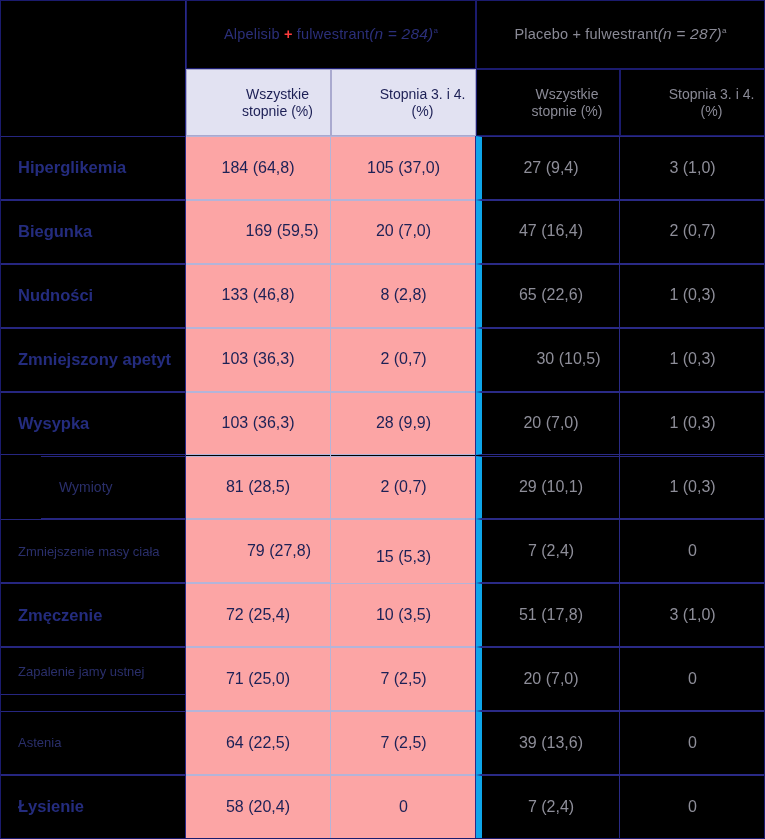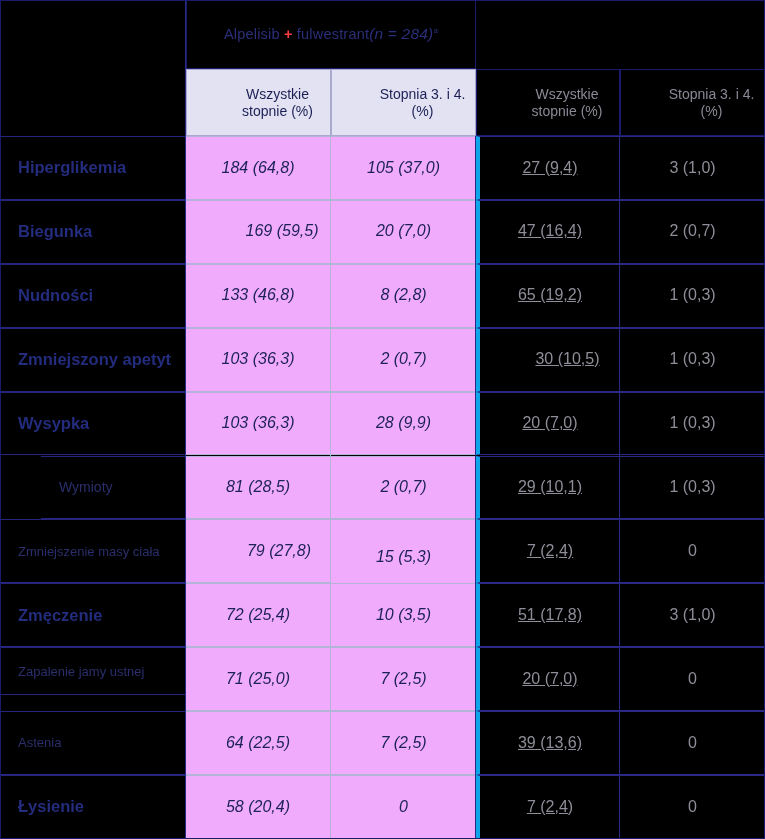--- a/index.html
+++ b/index.html
@@ -97,34 +97,33 @@
   }
   .rowlabel.big   { font-size: 16.5px; font-weight: 700; color: #242c7e; }
   .rowlabel.small { font-size: 13px;   font-weight: 400; color: #2a2f6b; }
   .rowlabel.med   { font-size: 14px;   font-weight: 400; color: #2a2f6b; margin-left: 41px; }
 
   
   .data {
     font-size: 16px;
   }
   .data.lav {
-    background: #f0abfc;
+    background: #fca5a5;
     color: #1c2156;
     border-top: 1px solid #b4b4d8;
     border-bottom: 1px solid #b4b4d8;
-    font-style: italic;
   }
   .data.lav.c1 { border-right: 1px solid #e2e2f2; }
   .data.dark {
     background: #000000;
     color: #8e8e99;
     border-top: 1px solid #2a2a86;
     border-bottom: 1px solid #2a2a86;
   }
-  .data.dark.c3 { border-left: 4px solid #0ea5e9; text-decoration: underline; }
+  .data.dark.c3 { border-left: 6px solid #0ea5e9; }
 
   
   .vsep {
     position: absolute;
     width: 1px;
     background: #2a2a86;
   }
   .vsep.lavline { background: #b4b4d8; }
 
   .outer-border {
@@ -148,20 +147,32 @@
         <span>Alpelisib</span>
         <span class="grp-plus-red">+</span>
         <span>fulwestrant</span>
       </span>
       <span class="grp-n">
         <span class="ital">(n = 284)</span><sup>a</sup>
       </span>
     </div>
   </div>
 
+  <div class="cell group-head right">
+    <div class="grp-inner">
+      <span class="grp-name">
+        <span>Placebo</span>
+        <span class="grp-plus-gray">+</span>
+        <span>fulwestrant</span>
+      </span>
+      <span class="grp-n">
+        <span class="ital">(n = 287)</span><sup>a</sup>
+      </span>
+    </div>
+  </div>
 
   <div class="cell sub-head lav" style="left:186px;width:145px;">
     <div>
       <span class="l2">Wszystkie</span>
       <span class="l2">stopnie (%)</span>
     </div>
   </div>
   <div class="cell sub-head lav" style="left:331px;width:145px;">
     <div>
       <span class="l2">Stopnia 3. i 4.</span>
@@ -188,21 +199,21 @@
       <div class="cell data dark c3" style="left: 476px; top: 136px; width: 144px; height: 63.9px;">27 (9,4)</div>
       <div class="cell data dark" style="left: 620px; top: 136px; width: 145px; height: 63.9px;">3 (1,0)</div>
       <div class="cell rowlabel big" style="left: 0px; top: 199.9px; width: 186px; height: 63.9px;">Biegunka</div>
       <div class="cell data lav c1" style="left: 186px; top: 199.9px; width: 145px; height: 63.9px; padding-left: 48px;">169 (59,5)</div>
       <div class="cell data lav" style="left: 331px; top: 199.9px; width: 145px; height: 63.9px;">20 (7,0)</div>
       <div class="cell data dark c3" style="left: 476px; top: 199.9px; width: 144px; height: 63.9px;">47 (16,4)</div>
       <div class="cell data dark" style="left: 620px; top: 199.9px; width: 145px; height: 63.9px;">2 (0,7)</div>
       <div class="cell rowlabel big" style="left: 0px; top: 263.8px; width: 186px; height: 63.9px;">Nudności</div>
       <div class="cell data lav c1" style="left: 186px; top: 263.8px; width: 145px; height: 63.9px;">133 (46,8)</div>
       <div class="cell data lav" style="left: 331px; top: 263.8px; width: 145px; height: 63.9px;">8 (2,8)</div>
-      <div class="cell data dark c3" style="left: 476px; top: 263.8px; width: 144px; height: 63.9px;">65 (19,2)</div>
+      <div class="cell data dark c3" style="left: 476px; top: 263.8px; width: 144px; height: 63.9px;">65 (22,6)</div>
       <div class="cell data dark" style="left: 620px; top: 263.8px; width: 145px; height: 63.9px;">1 (0,3)</div>
       <div class="cell rowlabel big" style="left: 0px; top: 327.7px; width: 186px; height: 63.9px;">Zmniejszony apetyt</div>
       <div class="cell data lav c1" style="left: 186px; top: 327.7px; width: 145px; height: 63.9px;">103 (36,3)</div>
       <div class="cell data lav" style="left: 331px; top: 327.7px; width: 145px; height: 63.9px;">2 (0,7)</div>
       <div class="cell data dark c3" style="left: 476px; top: 327.7px; width: 144px; height: 63.9px; padding-left: 35px;">30 (10,5)</div>
       <div class="cell data dark" style="left: 620px; top: 327.7px; width: 145px; height: 63.9px;">1 (0,3)</div>
       <div class="cell rowlabel big" style="left: 0px; top: 391.6px; width: 186px; height: 63.9px;">Wysypka</div>
       <div class="cell data lav c1" style="left: 186px; top: 391.6px; width: 145px; height: 63.9px;">103 (36,3)</div>
       <div class="cell data lav" style="left: 331px; top: 391.6px; width: 145px; height: 63.9px;">28 (9,9)</div>
       <div class="cell data dark c3" style="left: 476px; top: 391.6px; width: 144px; height: 63.9px;">20 (7,0)</div>

